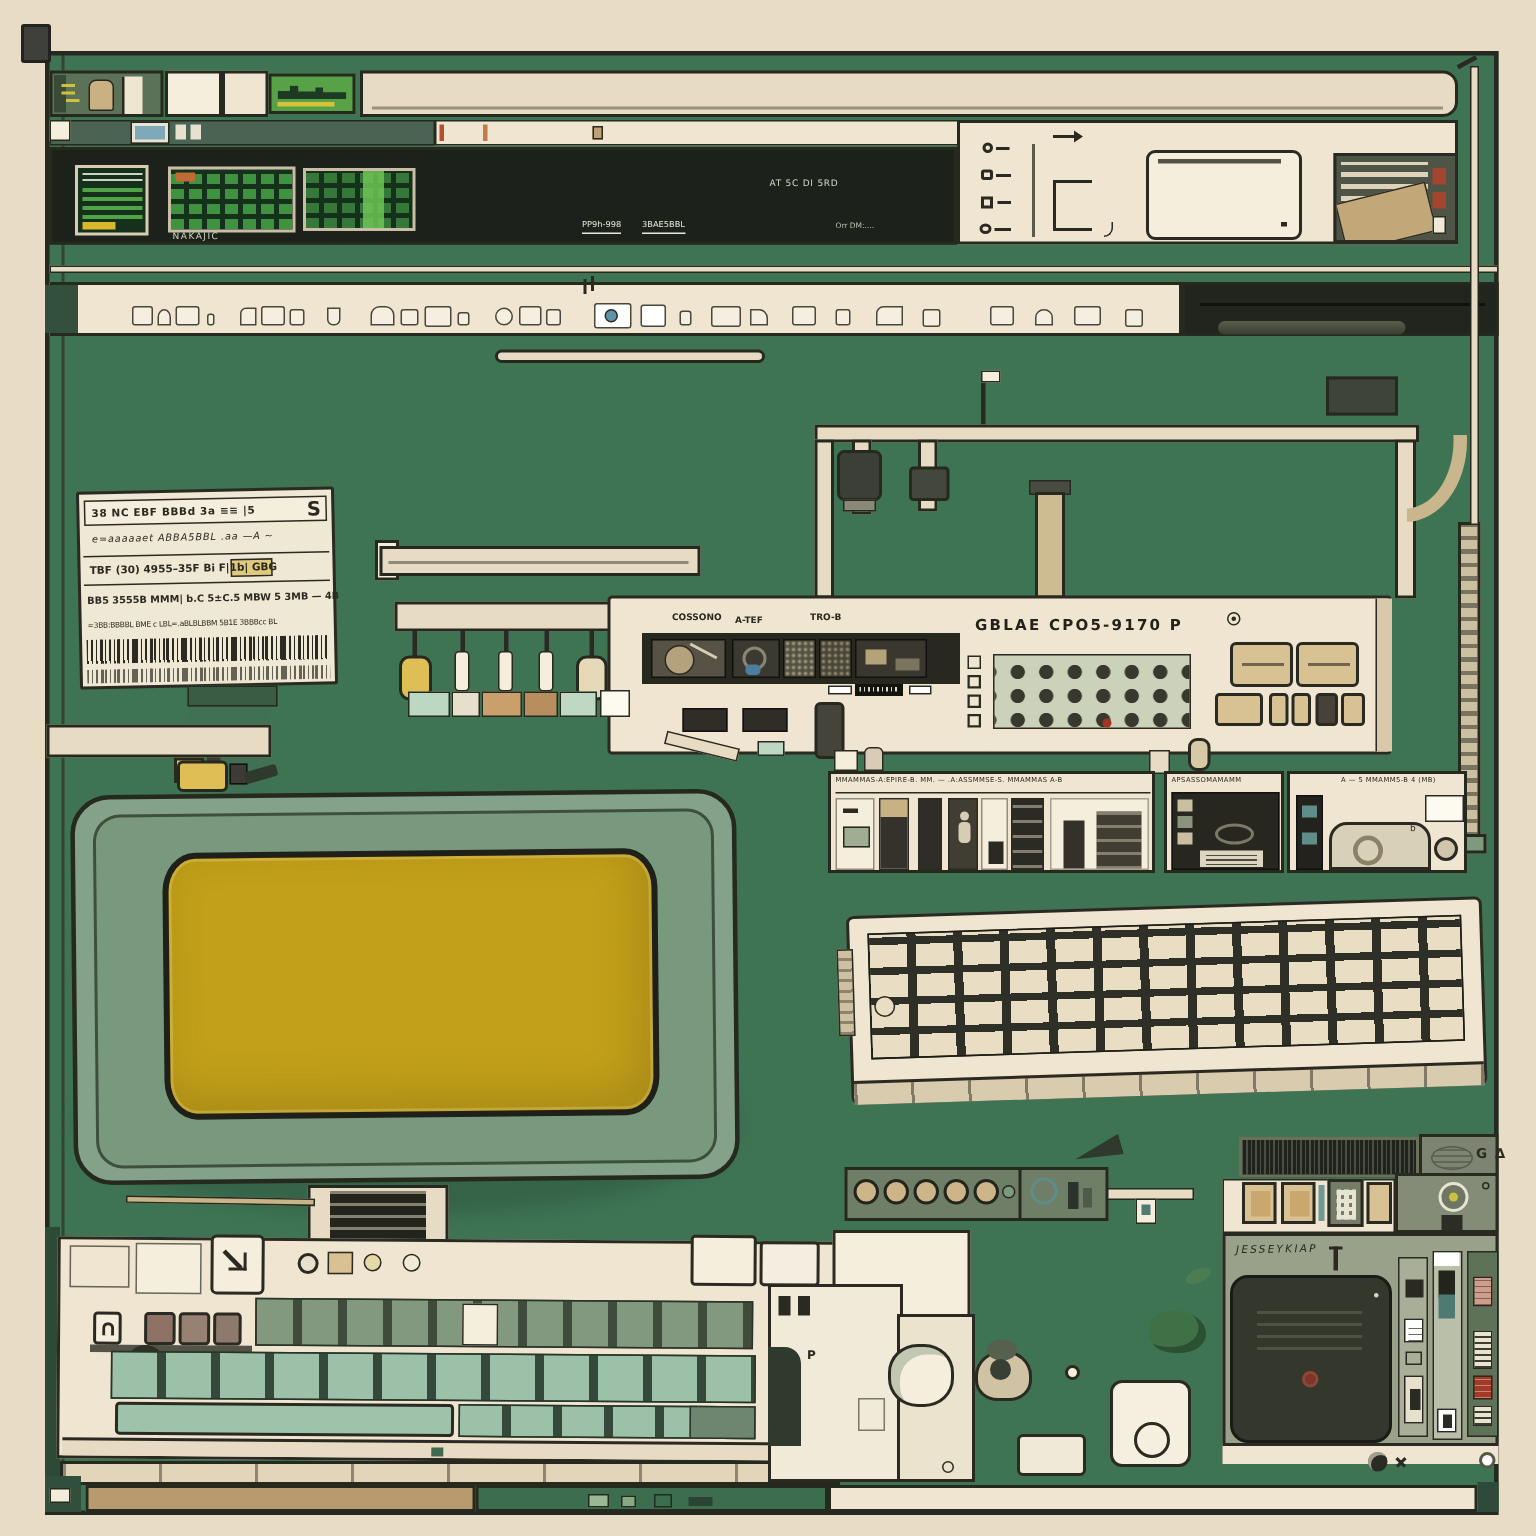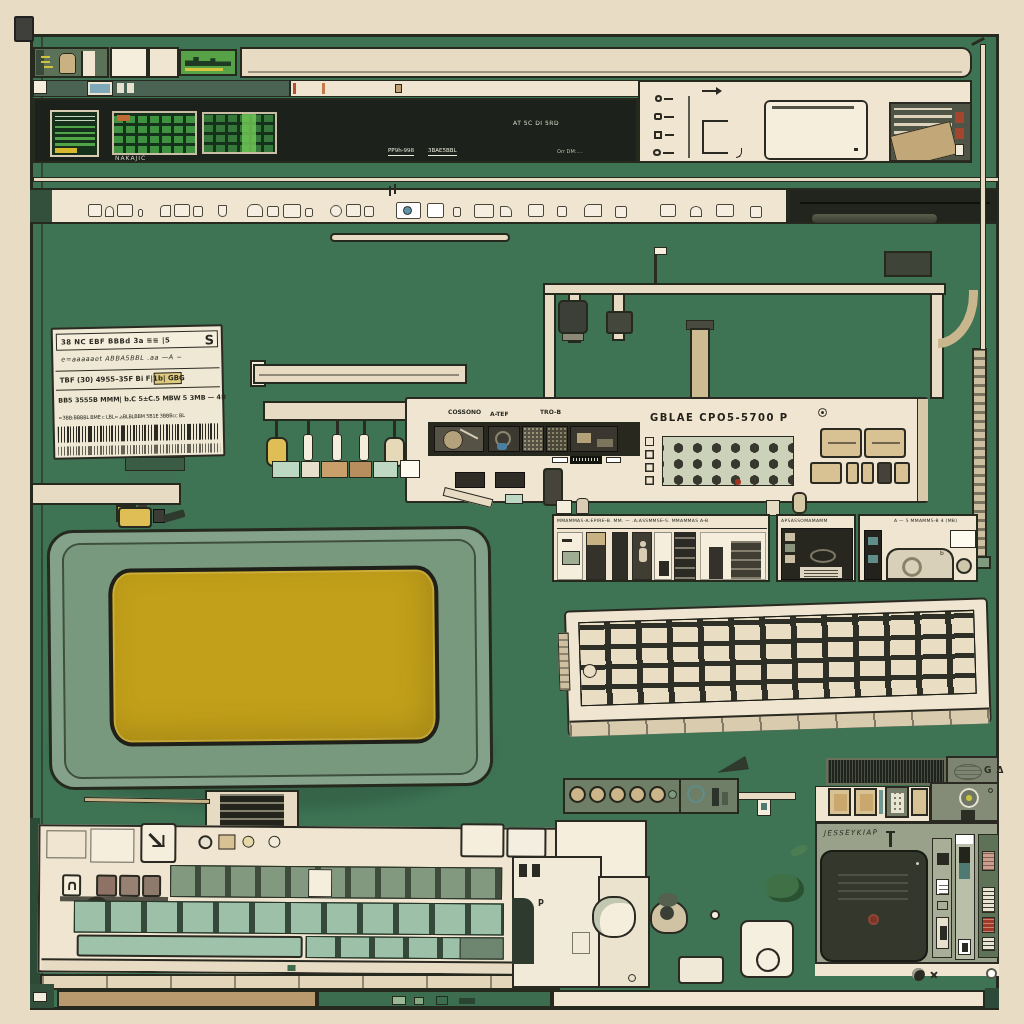--- a/index.html
+++ b/index.html
@@ -229,21 +229,21 @@
   <div class="a" style="left:552px;top:457px;width:16px;height:6px;background:#fff;border:1px solid var(--ink);"></div>
   <div class="a" style="left:570px;top:456px;width:32px;height:8px;background:#14140f;
        background-image:repeating-linear-gradient(90deg,rgba(240,240,225,.9) 0 1px,transparent 1px 3px);background-size:26px 3px;background-position:3px 2px;background-repeat:no-repeat;"></div>
   <div class="a" style="left:606px;top:457px;width:15px;height:6px;background:#fff;border:1px solid var(--ink);"></div>
   <div class="a" style="left:455px;top:472px;width:30px;height:16px;background:#2f2d26;border:1px solid #111;"></div>
   <div class="a" style="left:495px;top:472px;width:30px;height:16px;background:#2f2d26;border:1px solid #111;"></div>
   <div class="a" style="left:543px;top:468px;width:20px;height:38px;background:#45433a;border:2px solid var(--line);border-radius:4px;"></div>
   <div class="a" style="left:400px;top:460px;width:20px;height:18px;background:#fdfaf0;border:1.5px solid var(--ink);"></div>
   <div class="a" style="left:443px;top:493px;width:50px;height:9px;background:var(--cream_bar);border:1.5px solid var(--ink);transform:rotate(14deg);"></div>
   <div class="a" style="left:505px;top:494px;width:18px;height:10px;background:#bcd8c2;border:1px solid var(--ink);"></div>
-  <div class="txt a" style="left:650px;top:413px;font-size:10px;font-weight:bold;letter-spacing:1.5px;color:#23211a;">GBLAE  CPO5-5700 P</div>
+  <div class="txt a" style="left:650px;top:413px;font-size:10px;font-weight:bold;letter-spacing:1.5px;color:#23211a;">GBLAE  CPO5-9170 P</div>
   <div class="a" style="left:818px;top:408px;width:9px;height:9px;border:1.5px solid var(--ink);border-radius:50%;">
     <span class="a" style="left:2px;top:2px;width:3px;height:3px;background:var(--ink);border-radius:50%;"></span>
   </div>
   <div class="a" style="left:645px;top:437px;width:9px;height:9px;border:1.5px solid var(--ink);box-shadow:0 13px 0 -1.5px var(--cream_panel),0 13px 0 0 var(--ink),0 26px 0 -1.5px var(--cream_panel),0 26px 0 0 var(--ink),0 39px 0 -1.5px var(--cream_panel),0 39px 0 0 var(--ink);"></div>
   <div class="a" style="left:662px;top:436px;width:132px;height:50px;background-color:#ccd1ba;border:1.5px solid var(--ink);
        background-image:radial-gradient(circle,#39382e 0 4.5px,transparent 5px);background-size:19px 16px;background-position:6px 3px;">
     <span class="a" style="left:72px;top:42px;width:6px;height:6px;background:#a03524;border-radius:50%;"></span>
   </div>
   <div class="a" style="left:820px;top:428px;width:42px;height:30px;background:var(--beige_btn);border:2px solid var(--ink);border-radius:4px;">
     <span class="a" style="left:6px;top:12px;width:28px;height:2px;background:rgba(43,42,34,.6);"></span>

